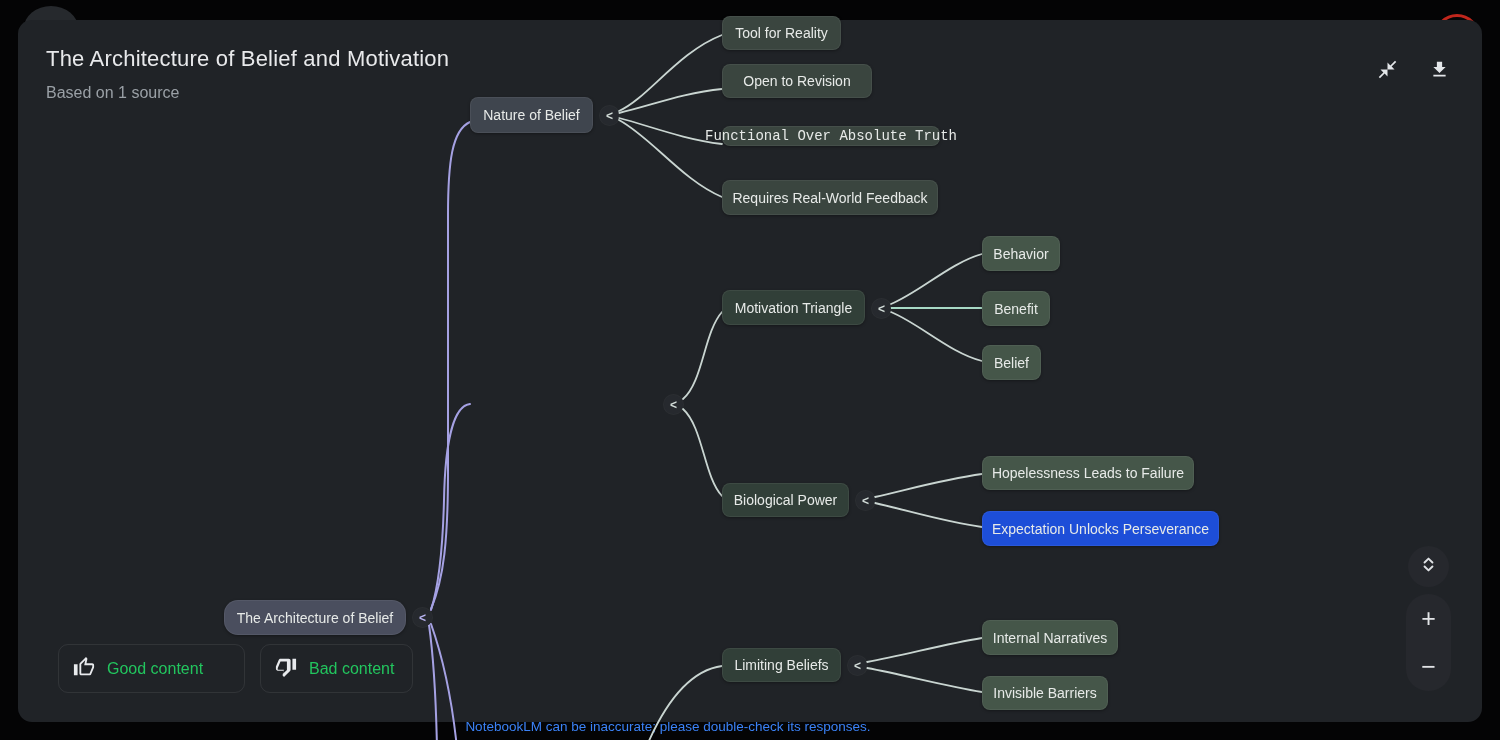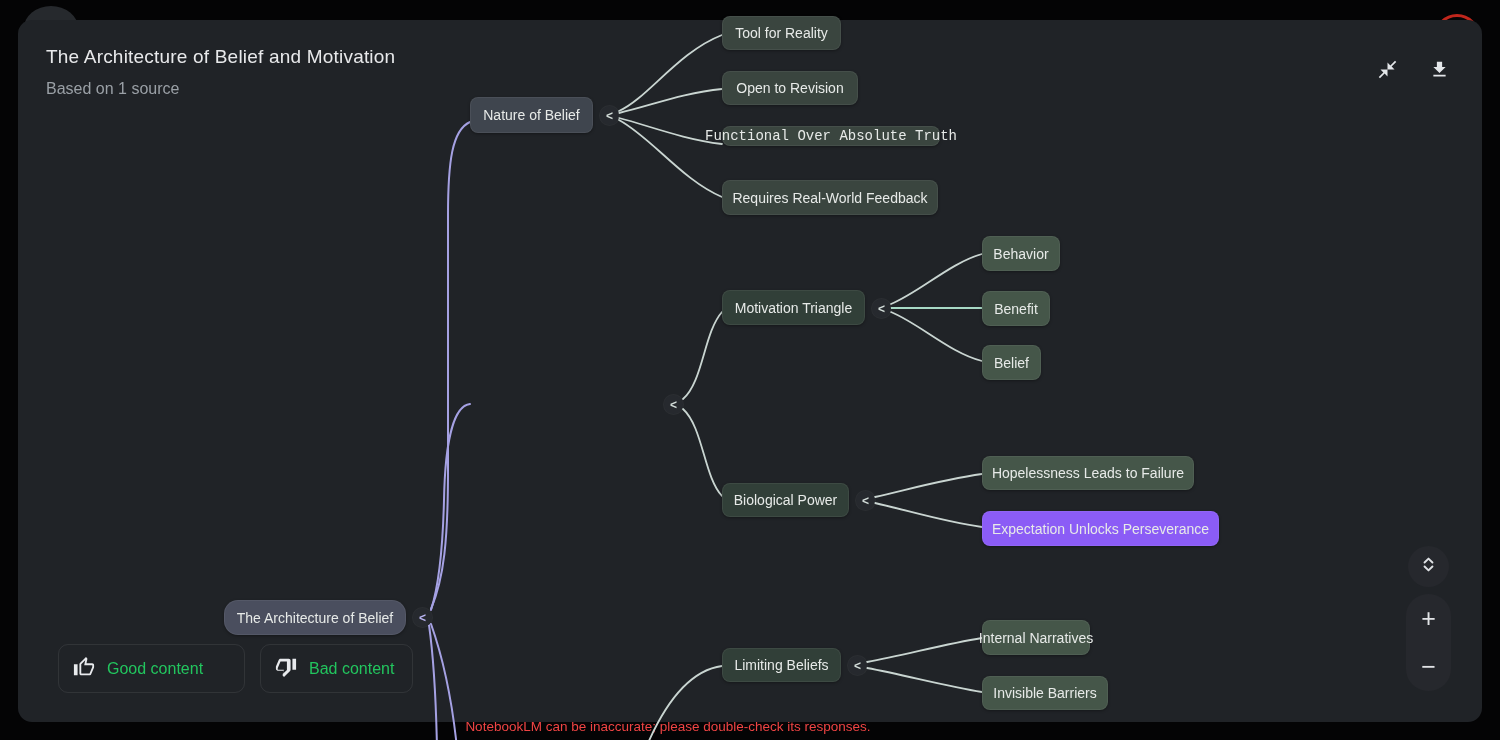--- a/index.html
+++ b/index.html
@@ -12,21 +12,21 @@
   
   .peek-circle{position:absolute;left:24px;top:6px;width:54px;height:44px;border-radius:50%;
     background:#26292d;z-index:0;}
   .red-ring{position:absolute;left:1434px;top:14px;width:46px;height:46px;border-radius:50%;
     border:3px solid #c0261c;box-sizing:border-box;z-index:0;}
   
   .panel{position:absolute;left:18px;top:20px;width:1464px;height:702px;background:#202327;
     border-radius:14px;z-index:1;}
   
   .header{position:absolute;left:46px;top:46px;z-index:3;}
-  .title{font-size:19px;font-weight:500;color:#e8e9eb;letter-spacing:.2px;}
+  .title{font-size:22px;font-weight:500;color:#e8e9eb;letter-spacing:.2px;}
   .subtitle{font-size:16px;color:#9aa0a6;margin-top:12px;}
   
   .toolbar{position:absolute;top:58px;right:48px;display:flex;gap:26px;z-index:4;}
   .tool-btn{width:26px;height:26px;display:flex;align-items:center;justify-content:center;cursor:pointer;}
   .tool-btn svg{fill:#e3e6e9;}
   
   #mindmap{position:absolute;left:0;top:0;width:1500px;height:740px;z-index:3;}
   #edges{position:absolute;left:0;top:0;}
   .node{position:absolute;display:flex;align-items:center;justify-content:center;
     border-radius:8px;border:1px solid rgba(255,255,255,0.06);box-sizing:border-box;
@@ -44,21 +44,21 @@
   
   .circle-ctrl{position:absolute;left:1408px;top:546px;width:41px;height:41px;border-radius:50%;
     background:#26282d;z-index:4;display:flex;align-items:center;justify-content:center;cursor:pointer;}
   .circle-ctrl svg{stroke:#dfe2e5;}
   .zoom-pill{position:absolute;left:1406px;top:594px;width:45px;height:97px;border-radius:22px;
     background:#26282d;z-index:4;display:flex;flex-direction:column;}
   .zoom-half{flex:1;display:flex;align-items:center;justify-content:center;color:#e1e3e6;
     font-size:25px;cursor:pointer;line-height:1;}
   
   .footer{position:absolute;left:0;top:719px;width:1336px;text-align:center;z-index:2;
-    font-size:13.5px;color:#ef4444;}
+    font-size:13.5px;color:#3b82f6;}
 </style>
 </head>
 <body>
 
 <div class="peek-circle"></div>
 <div class="red-ring"></div>
 
 <div class="panel"></div>
 
 <div class="header">
@@ -102,36 +102,36 @@
       <path d="M875,497 C910,489 945,479 982,474" stroke="#c9d5d1" stroke-width="1.8" fill="none" stroke-linecap="round"></path>
       <path d="M875,503 C910,511 945,522 982,527" stroke="#c9d5d1" stroke-width="1.8" fill="none" stroke-linecap="round"></path>
       <path d="M867,662 C905,655 945,644 982,638" stroke="#c9d5d1" stroke-width="1.8" fill="none" stroke-linecap="round"></path>
       <path d="M867,668 C905,675 945,686 982,692" stroke="#c9d5d1" stroke-width="1.8" fill="none" stroke-linecap="round"></path>
     </svg>
 <div class="node" style="left: 224px; top: 600px; width: 182px; height: 35px; background: rgb(74, 78, 94); border-radius: 14px;">The Architecture of Belief</div>
     <div class="collapse-btn" style="left: 413px; top: 608px; color: rgb(185, 181, 242);">&lt;</div>
     <div class="node" style="left: 470px; top: 97px; width: 123px; height: 36px; background: rgb(63, 69, 78);">Nature of Belief</div>
     <div class="collapse-btn" style="left: 600px; top: 106px; color: rgb(211, 221, 217);">&lt;</div>
     <div class="node" style="left: 722px; top: 16px; width: 119px; height: 34px; background: rgb(58, 69, 63);">Tool for Reality</div>
-    <div class="node" style="left: 722px; top: 71px; width: 136px; height: 34px; background: rgb(58, 69, 63);">Open to Revision</div>
+    <div class="node" style="left: 722px; top: 64px; width: 150px; height: 34px; background: rgb(58, 69, 63);">Open to Revision</div>
     <div class="node" style="left: 722px; top: 126px; width: 218px; height: 20px; background: rgb(58, 69, 63); font-family: Liberation Mono, monospace;">Functional Over Absolute Truth</div>
     <div class="node" style="left: 722px; top: 180px; width: 216px; height: 35px; background: rgb(58, 69, 63);">Requires Real-World Feedback</div>
     <div class="collapse-btn" style="left: 664px; top: 395px; color: rgb(211, 221, 217);">&lt;</div>
     <div class="node" style="left: 722px; top: 290px; width: 143px; height: 35px; background: rgb(49, 63, 56);">Motivation Triangle</div>
     <div class="collapse-btn" style="left: 872px; top: 299px; color: rgb(211, 221, 217);">&lt;</div>
     <div class="node" style="left: 982px; top: 236px; width: 78px; height: 35px; background: rgb(69, 86, 73);">Behavior</div>
     <div class="node" style="left: 982px; top: 291px; width: 68px; height: 35px; background: rgb(69, 86, 73);">Benefit</div>
     <div class="node" style="left: 982px; top: 345px; width: 59px; height: 35px; background: rgb(69, 86, 73);">Belief</div>
     <div class="node" style="left: 722px; top: 483px; width: 127px; height: 34px; background: rgb(49, 63, 56);">Biological Power</div>
     <div class="collapse-btn" style="left: 856px; top: 491px; color: rgb(211, 221, 217);">&lt;</div>
     <div class="node" style="left: 982px; top: 456px; width: 212px; height: 34px; background: rgb(69, 86, 73);">Hopelessness Leads to Failure</div>
-    <div class="node" style="left: 982px; top: 511px; width: 237px; height: 35px; background: #8b5cf6;">Expectation Unlocks Perseverance</div>
+    <div class="node" style="left: 982px; top: 511px; width: 237px; height: 35px; background: #1d4ed8;">Expectation Unlocks Perseverance</div>
     <div class="node" style="left: 722px; top: 648px; width: 119px; height: 34px; background: rgb(49, 63, 56);">Limiting Beliefs</div>
     <div class="collapse-btn" style="left: 848px; top: 656px; color: rgb(211, 221, 217);">&lt;</div>
-    <div class="node" style="left: 982px; top: 620px; width: 108px; height: 35px; background: rgb(69, 86, 73);">Internal Narratives</div>
+    <div class="node" style="left: 982px; top: 620px; width: 136px; height: 35px; background: rgb(69, 86, 73);">Internal Narratives</div>
     <div class="node" style="left: 982px; top: 676px; width: 126px; height: 34px; background: rgb(69, 86, 73);">Invisible Barriers</div>
   </div>
 
 <button class="feedback" id="good-btn">
   <span>
     <svg width="22" height="22" viewBox="0 0 24 24">
         <path d="M1 21h4V9H1v12zm22-11c0-1.1-.9-2-2-2h-6.31l.95-4.57.03-.32c0-.41-.17-.79-.44-1.06L14.17 1 7.59 7.59C7.22 7.95 7 8.45 7 9v10c0 1.1.9 2 2 2h9c.83 0 1.54-.5 1.84-1.22l3.02-7.05c.09-.23.14-.47.14-.73v-2zm-2 2l-3 7H9V9l4.34-4.34L12.23 10H21v2z"></path>
       </svg>
   </span>
   <span>Good content</span>

